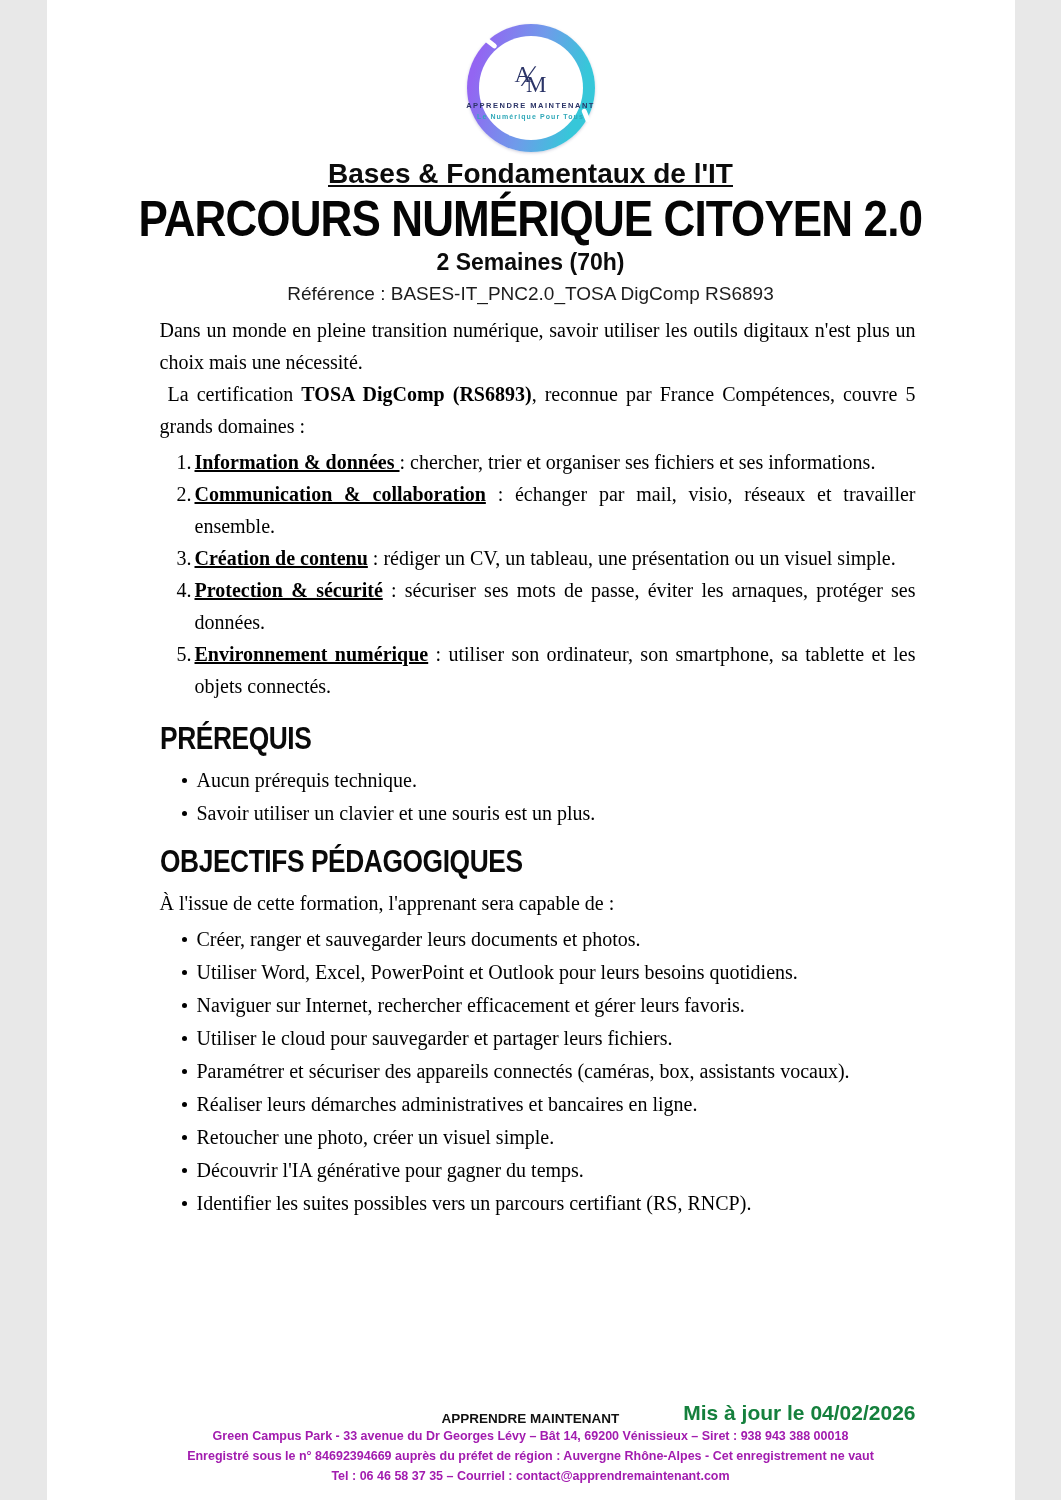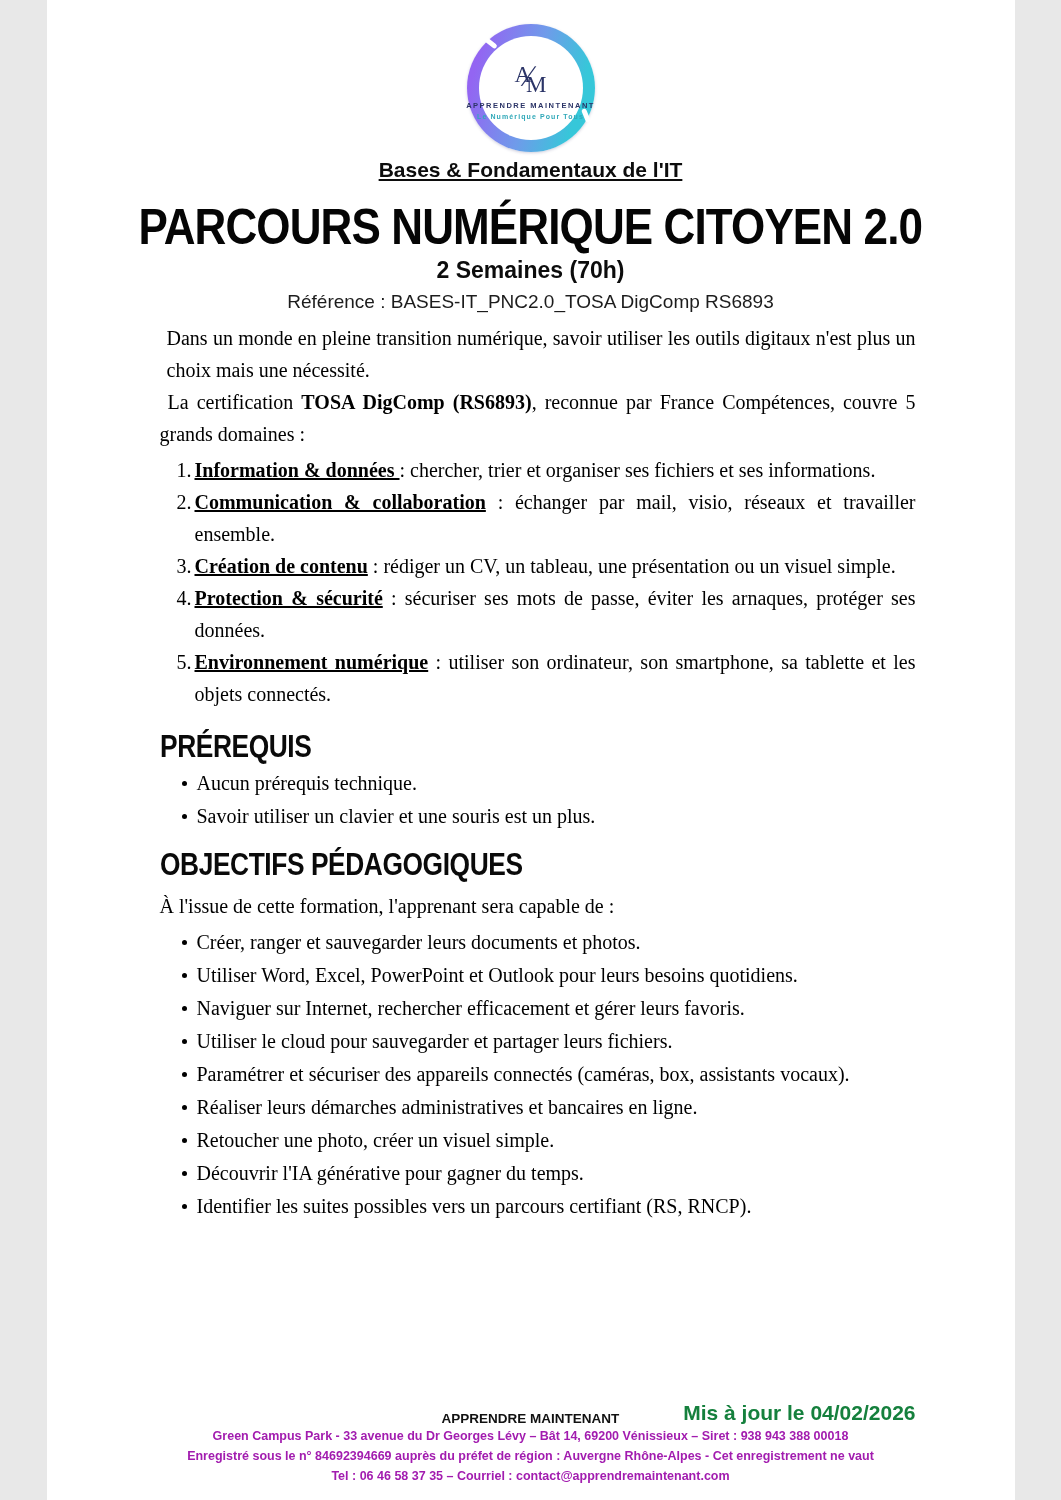--- a/index.html
+++ b/index.html
@@ -46,25 +46,25 @@
     font-size:7.5px; letter-spacing:1.5px; color:#2B3467; margin-top:5px; white-space:nowrap;
   }
   .brand-tagline {
     font-family:"Liberation Sans",sans-serif; font-weight:700;
     font-size:7px; letter-spacing:1.1px; color:#2FA8B8; margin-top:3px; white-space:nowrap;
   }
 
   .category {
     margin-top:6px;
     font-family:"Liberation Sans",sans-serif;
-    font-weight:700; font-size:21px;
+    font-weight:700; font-size:28px;
     text-decoration:underline;
     color:#0c0c0c;
   }
-  .title { margin-top:18px; }
+  .title { margin-top:2px; }
   .title > span {
     display:inline-block;
     font-family:"Liberation Sans",sans-serif;
     font-weight:700; font-size:50px; line-height:54px;
     letter-spacing:-1px;
     transform:scaleX(0.88); transform-origin:center;
     color:#050505;
   }
   .duration {
     margin-top:3px;
@@ -83,41 +83,41 @@
   h2.sec > span {
     display:inline-block;
     font-family:"Liberation Sans",sans-serif;
     font-weight:700; font-size:31px; letter-spacing:-0.5px;
     transform:scaleX(0.85); transform-origin:left center;
     color:#0a0a0a; white-space:nowrap;
   }
   h2.indent { }
 
   .body-text { font-size:20px; line-height:32px; text-align:justify; }
-  .p-top { margin-top:9px;margin-left:7px; }
+  .p-top { margin-top:9px; }
   .p-indent { text-indent:8px; }
 
   ol.domains { list-style:none; margin-top:4px; }
   ol.domains li {
     position:relative; padding-left:35px;
     font-size:20px; line-height:32px; text-align:justify;
   }
   ol.domains .num { position:absolute; left:17px; }
   ol.domains .term { font-weight:700; text-decoration:underline; }
 
   ul.dots { list-style:none; }
   ul.dots li {
     position:relative; padding-left:37px;
     font-size:20px; line-height:33px;
   }
   ul.dots li::before {
     content:""; position:absolute; left:22px; top:14px;
     width:5px; height:5px; border-radius:50%; background:#000;
   }
-  ul.prereq { }
+  ul.prereq { margin-top:5px; }
   ul.prereq li { line-height:33px; }
   ul.objectives { margin-top:4px; }
 
   .intro { margin-top:5px; font-size:20px; line-height:32px; }
 
   
   .doc-footer {
     position:absolute; left:0; right:0; bottom:14px;
     text-align:center;
     font-family:"Liberation Sans",sans-serif;

